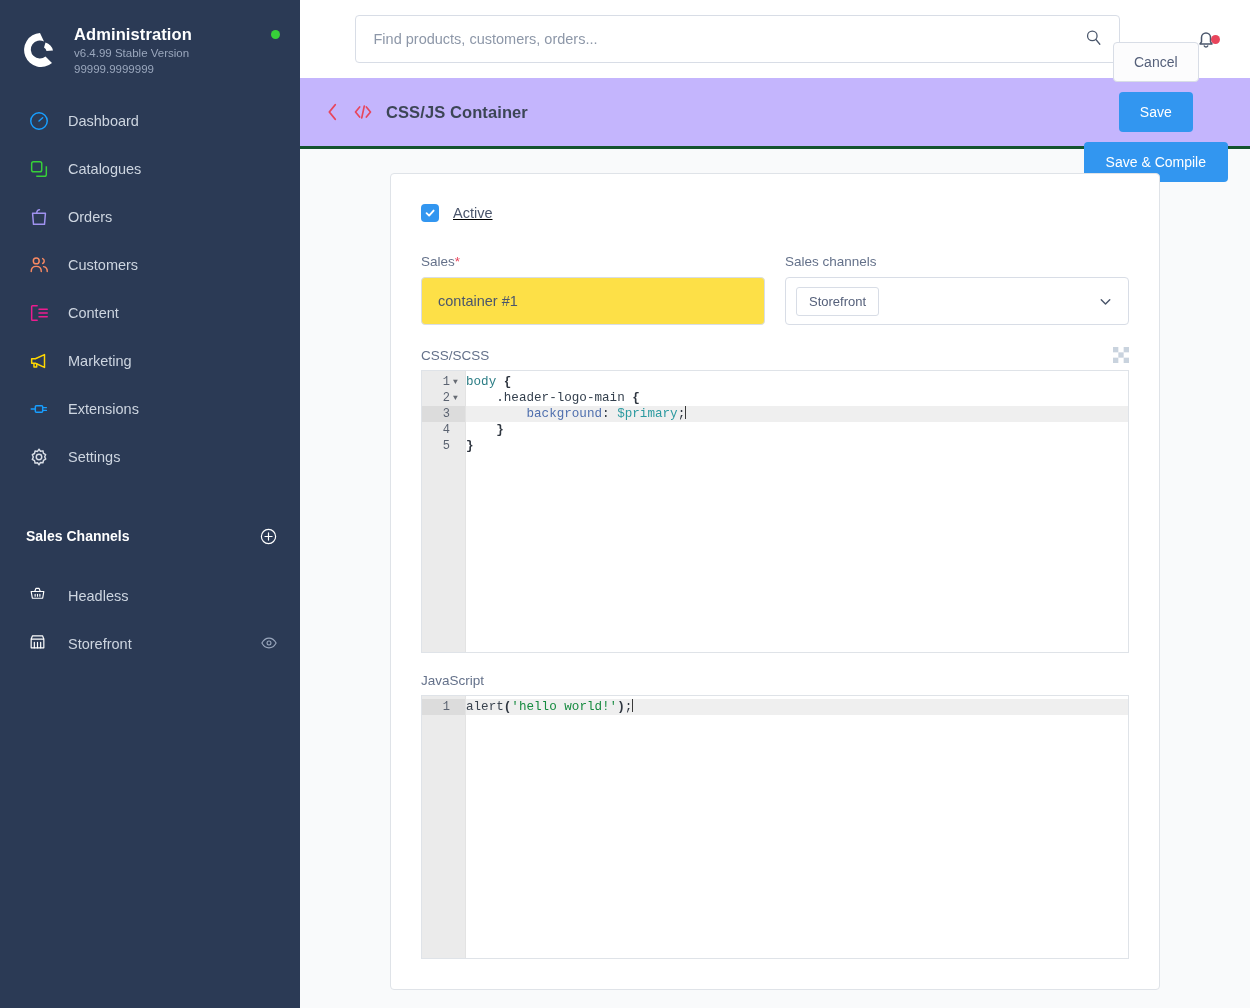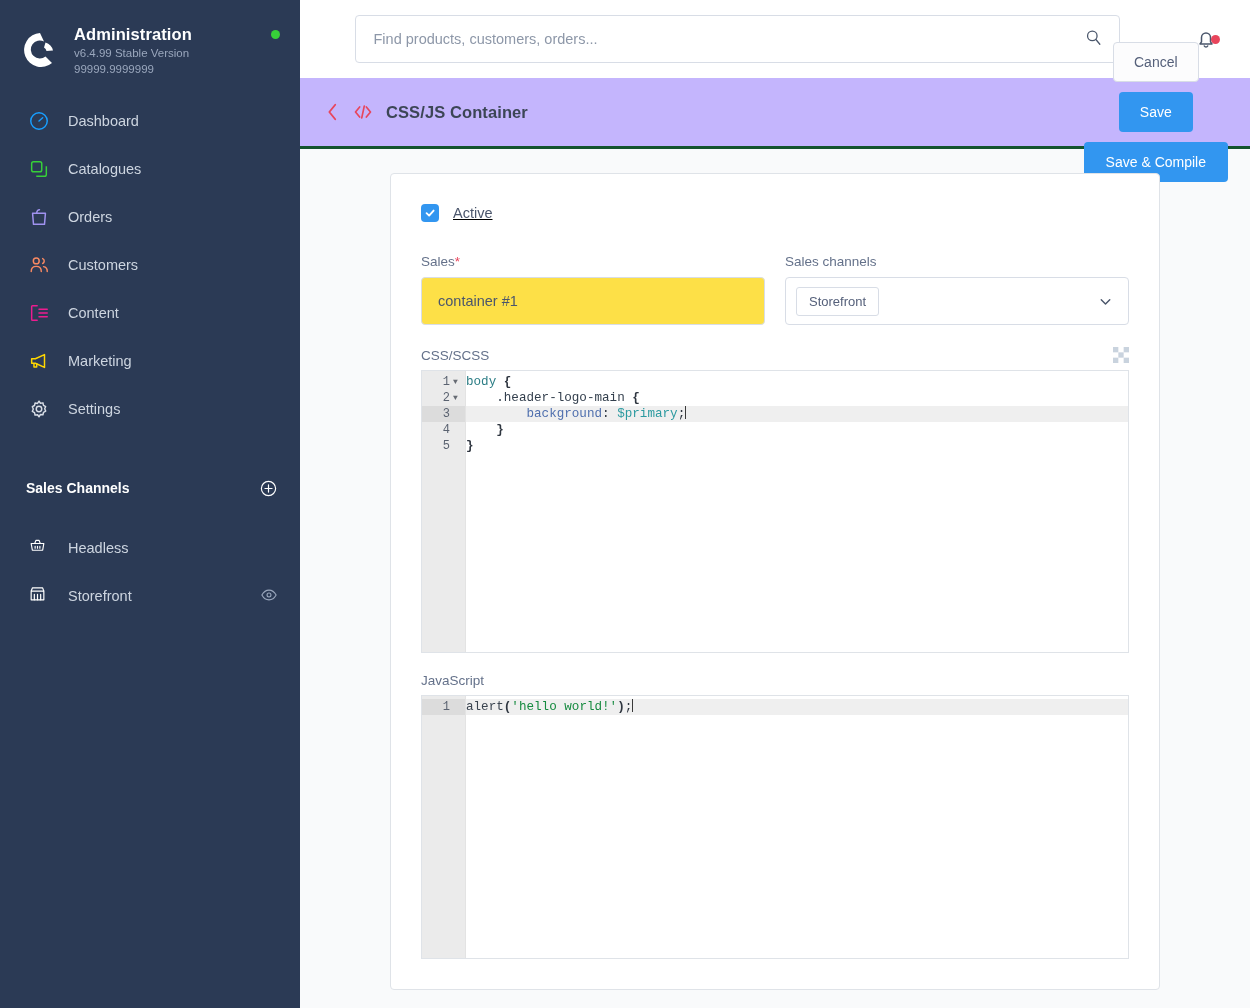--- a/index.html
+++ b/index.html
@@ -268,20 +268,29 @@
       <div class="nav-item">
         <span class="nav-icon">
           <svg width="22" height="22" viewBox="0 0 24 24" fill="none" stroke="#ffd700" stroke-width="1.6">
             <path d="M4 9.5 h4 L18 5 v14 L8 14.5 H4 Z" stroke-linejoin="round"></path>
             <path d="M6.5 14.5 v4 h3 v-4" stroke-linejoin="round"></path>
           </svg>
         </span>
         <span class="nav-label">Marketing</span>
       </div>
 
+      <div class="nav-item">
+        <span class="nav-icon">
+          <svg width="22" height="22" viewBox="0 0 24 24" fill="none" stroke="#189eff" stroke-width="1.6">
+            <rect x="8" y="8.5" width="8" height="7" rx="1"></rect>
+            <path d="M3.5 12 H8 M16 10.5 h4 M16 13.5 h4" stroke-linecap="round"></path>
+          </svg>
+        </span>
+        <span class="nav-label">Extensions</span>
+      </div>
 
       <div class="nav-item">
         <span class="nav-icon">
           <svg width="22" height="22" viewBox="0 0 24 24" fill="none" stroke="#d8dde6" stroke-width="1.6">
             <circle cx="12" cy="12" r="3"></circle>
             <path d="M12 3.5 l1.6 2.2 2.7-.4 .6 2.7 2.4 1.3-1.1 2.5 1.1 2.5-2.4 1.3-.6 2.7-2.7-.4L12 20.5l-1.6-2.2-2.7.4-.6-2.7-2.4-1.3L5.8 12 4.7 9.5l2.4-1.3.6-2.7 2.7.4Z" stroke-linejoin="round"></path>
           </svg>
         </span>
         <span class="nav-label">Settings</span>
       </div>

